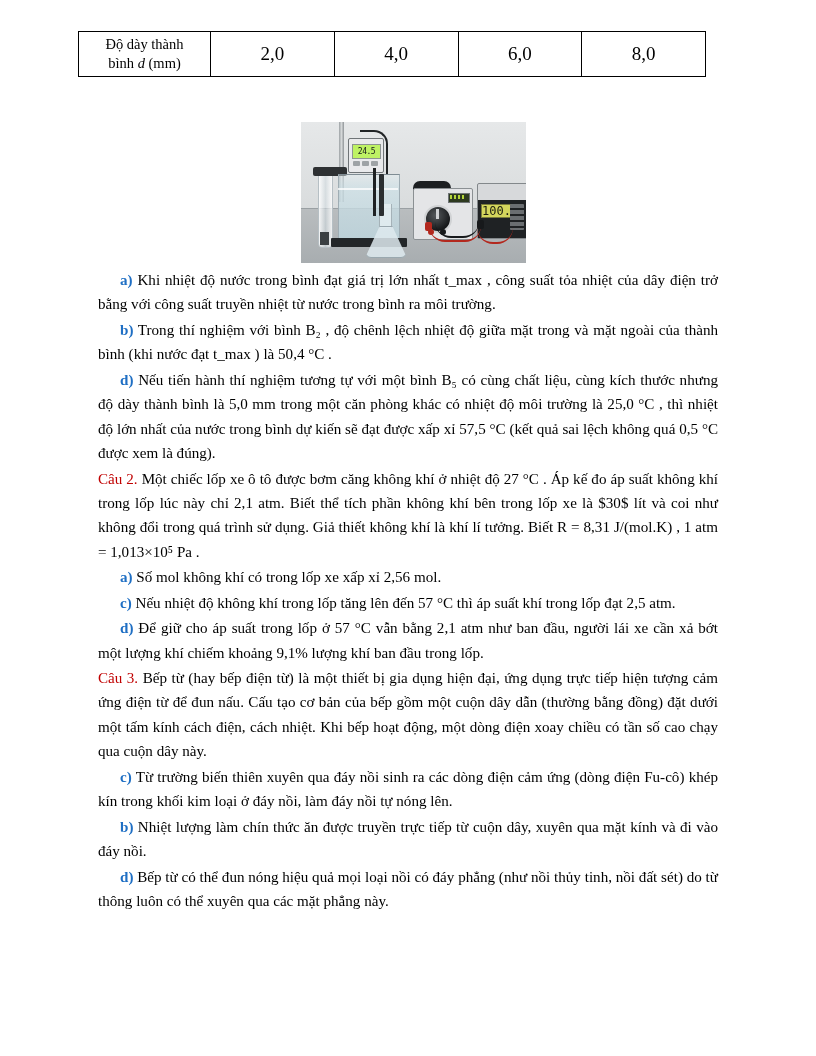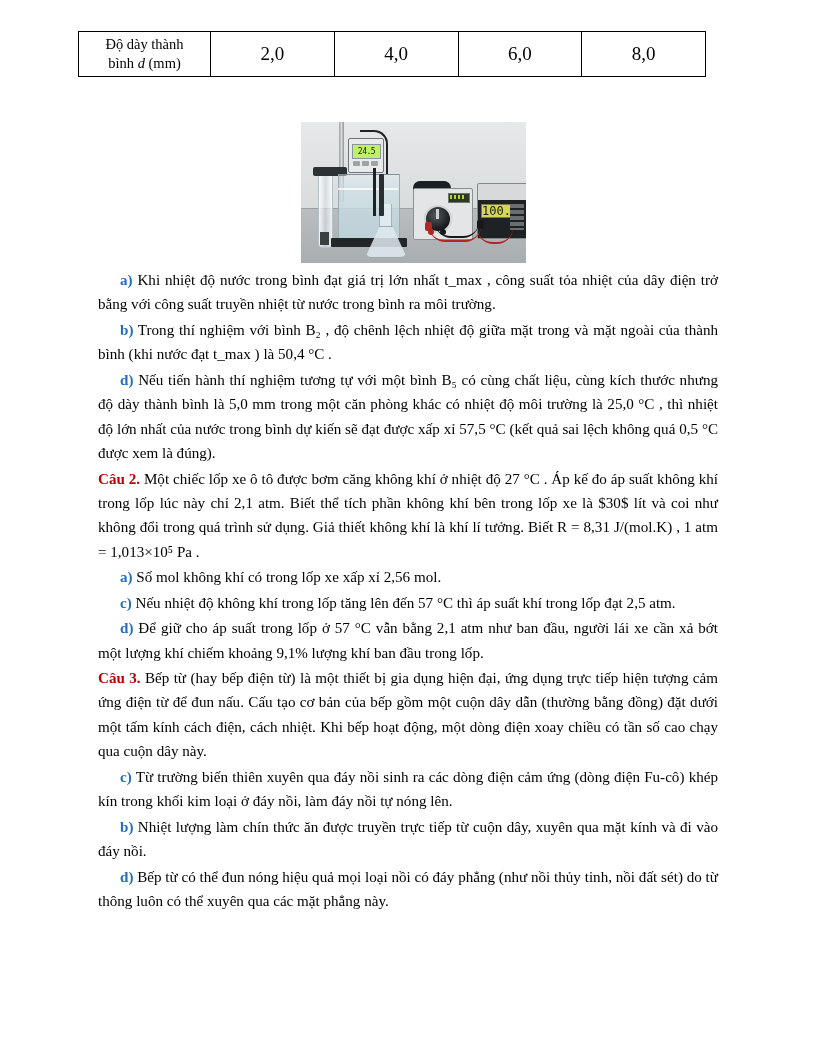--- a/index.html
+++ b/index.html
@@ -209,21 +209,21 @@
     line-height: 1.62;
     text-align: justify;
     text-justify: inter-word;
   }
   .para {
     margin: 0 0 1px 0;
   }
   .para.indent { text-indent: 22px; }
   .qnum {
     color: #c00000;
-    font-weight: bold;
+    font-weight: normal;
   }
   .opt {
     color: #1f6fc4;
     font-weight: bold;
   }
 </style>
 </head>
 <body>
 
 <div class="page">

